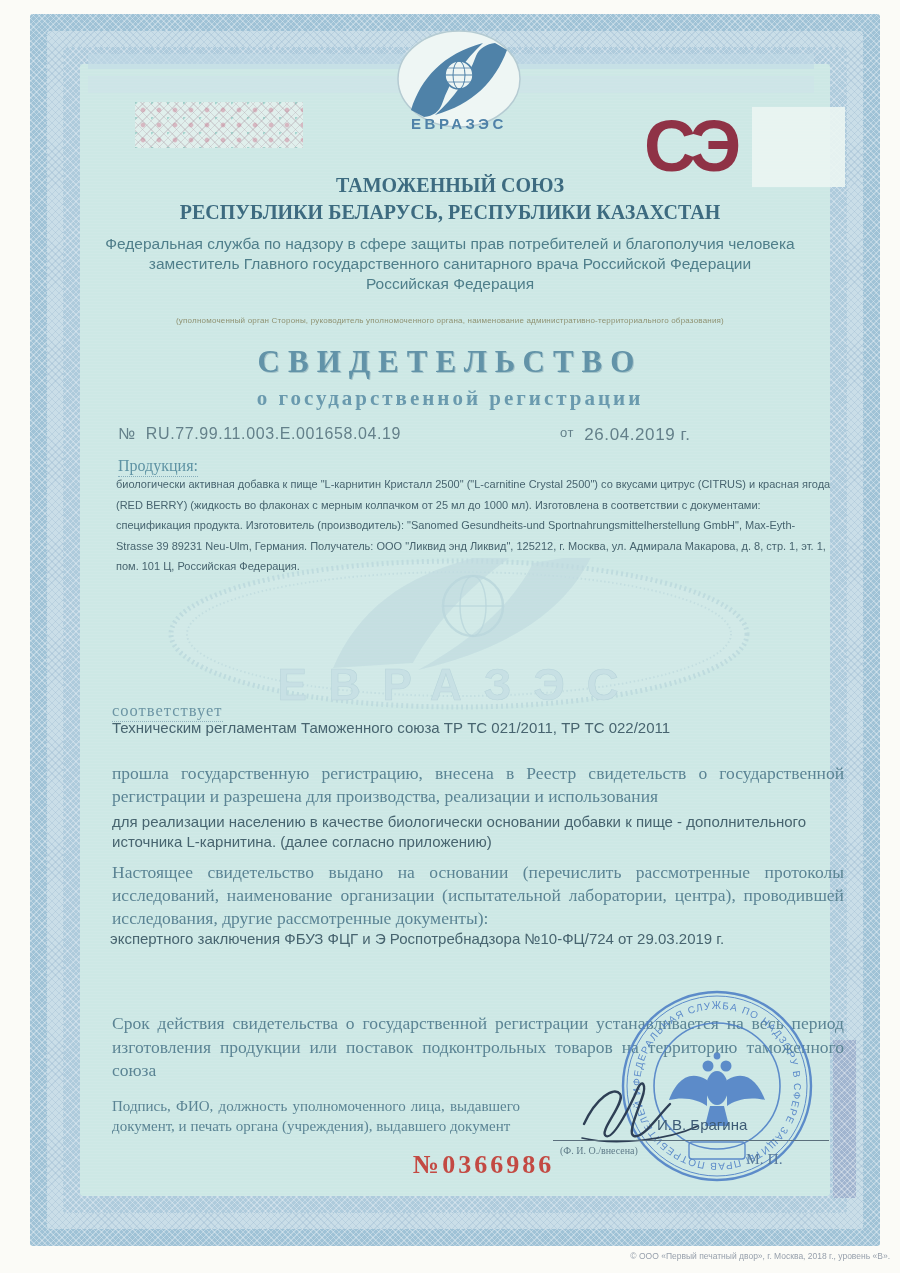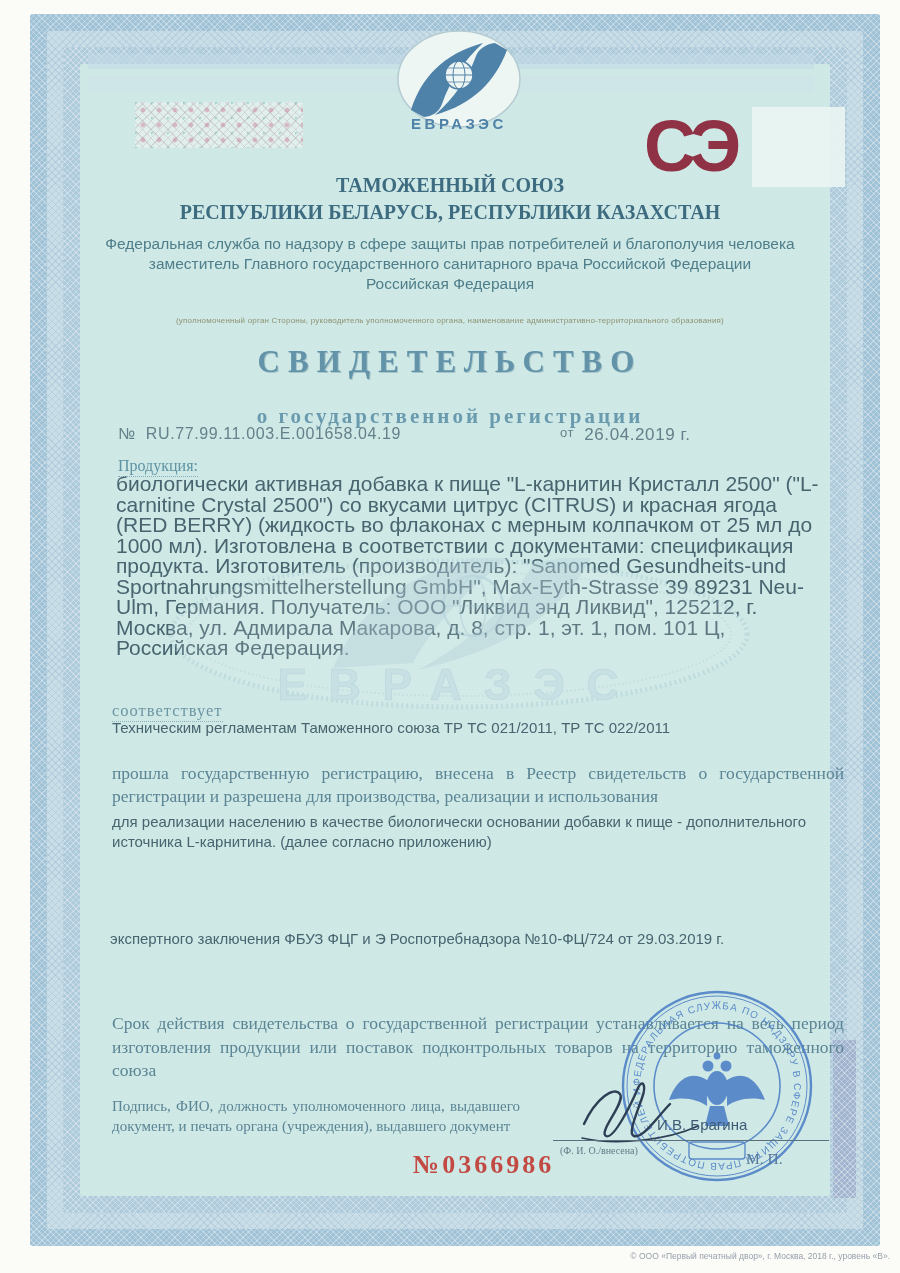--- a/index.html
+++ b/index.html
@@ -48,33 +48,33 @@
     color:#3d6b80;font-weight:bold;font-size:20px;line-height:27px;}
   .authority-block{position:absolute;left:90px;top:234px;width:720px;text-align:center;
     color:#4f7e8a;font-size:15.5px;line-height:20px;}
   .tiny-note{position:absolute;color:#8f9272;font-size:8px;letter-spacing:.2px;text-align:center;}
   .note1{left:90px;top:316px;width:720px;}
   .note2{left:92px;top:690px;width:730px;font-size:7.5px;}
 
   .cert-title{position:absolute;left:100px;top:344px;width:700px;text-align:center;
     color:#6293a8;font-weight:bold;font-size:31px;letter-spacing:8px;
     text-shadow:1px 1px 0 rgba(90,130,150,.35);}
-  .cert-subtitle{position:absolute;left:100px;top:404px;width:700px;text-align:center;
+  .cert-subtitle{position:absolute;left:100px;top:386px;width:700px;text-align:center;
     color:#6a9aae;font-weight:bold;font-size:21px;letter-spacing:3px;}
 
   .reg-line{position:absolute;left:118px;top:425px;width:714px;color:#64808a;font-size:16px;letter-spacing:.6px;}
   .reg-no-label{font-size:16px;}
   .reg-date-wrap{position:absolute;left:442px;top:0px;}
   .reg-date-label{font-size:13px;vertical-align:3px;}
   .reg-date{font-size:17px;}
 
   .product-label{position:absolute;left:118px;top:457px;color:#5e93a4;font-size:16px;
     border-bottom:1px dotted #86aebc;padding-bottom:1px;}
   .product-text{position:absolute;left:116px;top:474px;width:716px;color:#47646f;
-    font-size:21px;line-height:20.5px;text-align:left;}
+    font-size:11px;line-height:20.5px;text-align:left;}
 
   .compliance-label{position:absolute;left:112px;top:701px;color:#6c95a4;font-size:16.5px;letter-spacing:1px;
     border-bottom:1px dotted #8fb1bc;}
   .compliance-text{position:absolute;left:112px;top:719px;width:720px;color:#47646f;font-size:15px;}
 
   .serif-par{position:absolute;color:#5b8494;font-size:17.5px;line-height:23px;text-align:justify;}
   .reg-statement{left:112px;top:762px;width:732px;}
   .usage-statement{position:absolute;left:112px;top:812px;width:726px;color:#47646f;
     font-size:15px;line-height:20px;}
   .basis-statement{left:112px;top:861px;width:732px;}
@@ -173,20 +173,21 @@
     </svg>
   </div>
 
 
   <div class="compliance-label serif">соответствует</div>
   <div class="compliance-text">Техническим регламентам Таможенного союза ТР ТС 021/2011, ТР ТС 022/2011</div>
 
   <div class="serif-par serif reg-statement">прошла государственную регистрацию, внесена в Реестр свидетельств о государственной регистрации и разрешена для производства, реализации и использования</div>
   <div class="usage-statement">для реализации населению в качестве биологически основании добавки к пище - дополнительного источника L-карнитина. (далее согласно приложению)</div>
 
+  <div class="serif-par serif basis-statement">Настоящее свидетельство выдано на основании (перечислить рассмотренные протоколы исследований, наименование организации (испытательной лаборатории, центра), проводившей исследования, другие рассмотренные документы):</div>
   <div class="basis-docs">экспертного заключения ФБУЗ ФЦГ и Э Роспотребнадзора №10-ФЦ/724 от 29.03.2019 г.</div>
 
   <div class="serif-par serif validity">Срок действия свидетельства о государственной регистрации устанавливается на весь период изготовления продукции или поставок подконтрольных товаров на территорию таможенного союза</div>
 
   <div class="serif-par serif sign-instruction">Подпись, ФИО, должность уполномоченного лица, выдавшего документ, и печать органа (учреждения), выдавшего документ</div>
 
   <div class="stamp-wrap">
     <svg width="228" height="212" viewBox="0 0 228 212">
       <g stroke="#4d7fc6" fill="none">
         <circle cx="114" cy="102" r="94" stroke-width="2.4"></circle>

